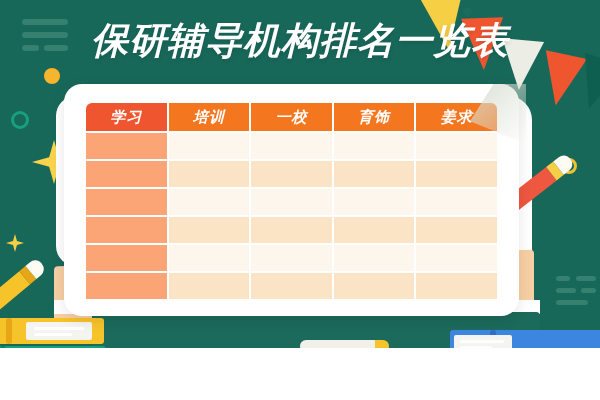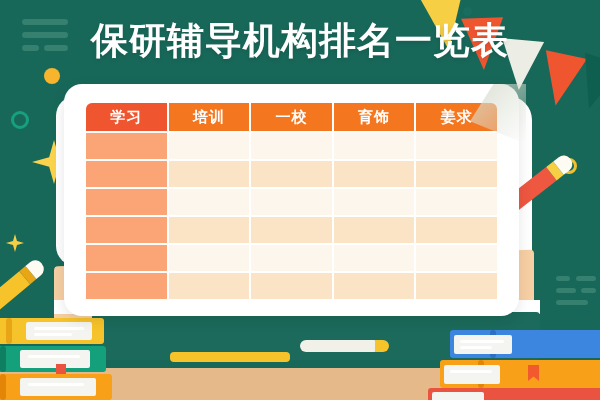--- a/index.html
+++ b/index.html
@@ -7,23 +7,24 @@
     padding: 0;
   }
   body {
     width: 600px;
     height: 400px;
     font-family: "Liberation Sans", sans-serif;
   }
   #poster {
     position: relative;
     width: 600px;
-    height: 400px;
+    height: 348px;
     overflow: hidden;
     background: #18685a;
+    font-style: italic;
   }
 
   
   .deco { position: absolute; }
 
   .line-bar {
     position: absolute;
     background: #35806f;
     border-radius: 3px;
   }

